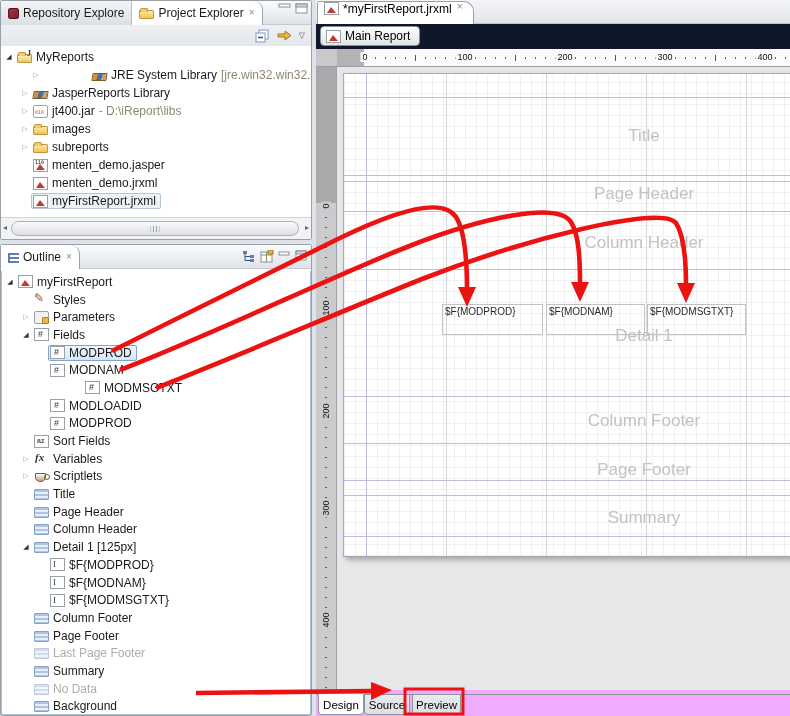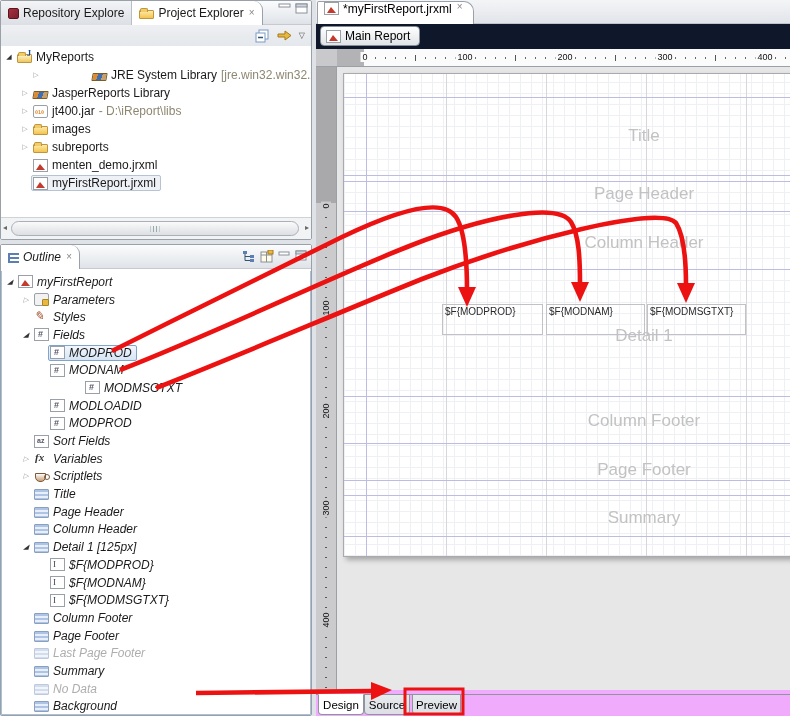--- a/index.html
+++ b/index.html
@@ -4,21 +4,21 @@
 <style>
   * { box-sizing: border-box; margin: 0; padding: 0; }
   html,body { width:790px; height:716px; overflow:hidden;
     font-family:"Liberation Sans", sans-serif; background:#e9ebee; }
   #app { position:absolute; inset:0; }
 
   
   #left { position:absolute; left:0; top:0; width:312px; height:716px; background:#e9ebee; }
   .panel { position:absolute; left:0; right:0; background:#fff; border:1px solid #9aa0a8; border-radius:2px; overflow:hidden; }
   #pe-panel { top:0; height:240px; }
-  #outline-panel { top:244px; bottom:0;font-style:italic; }
+  #outline-panel { top:244px; bottom:0; }
   .sash { position:absolute; left:0; right:0; top:240px; height:4px; background:#dfe2e7; }
 
   .ptabbar { position:absolute; left:0; right:0; top:0; height:24px;
     background:linear-gradient(#fbfcfd,#dfe3e8); border-bottom:1px solid #c6cad0; display:flex; }
   .ptab { display:flex; align-items:center; padding:0 7px; font-size:12px; color:#1a1a1a;
     border-right:1px solid #b9bec5; height:24px; white-space:nowrap; }
   .ptab.active { background:#fff; border-top-right-radius:9px; border-right:1px solid #9aa0a8; }
   .ptab.inactive { background:linear-gradient(#f3f4f6,#dcdfe4); }
   .closex { margin-left:5px; color:#888; font-size:10px; line-height:10px; }
   .winbtns { position:absolute; right:3px; top:2px; display:flex; gap:4px; }
@@ -213,20 +213,27 @@
           <div class="trow" style="padding-left: 18px;">
             <span class="arrow c">▷</span>
             <span class="rowbox">
               <span class="ic ic-folder"></span>
               <span class="lbl">subreports</span>
             </span>
           </div>
           <div class="trow" style="padding-left: 18px;">
             <span class="arrow"></span>
             <span class="rowbox">
+              <span class="ic ic-jasper-file"></span>
+              <span class="lbl">menten_demo.jasper</span>
+            </span>
+          </div>
+          <div class="trow" style="padding-left: 18px;">
+            <span class="arrow"></span>
+            <span class="rowbox">
               <span class="ic ic-jrxml-file"></span>
               <span class="lbl">menten_demo.jrxml</span>
             </span>
           </div>
           <div class="trow" style="padding-left: 18px;">
             <span class="arrow"></span>
             <span class="rowbox sel-secondary">
               <span class="ic ic-jrxml-file"></span>
               <span class="lbl">myFirstReport.jrxml</span>
             </span>
@@ -272,31 +279,31 @@
       </div>
       <div id="outline-tree" class="tree">
           <div class="trow" style="padding-left: 2px;">
             <span class="arrow">◢</span>
             <span class="rowbox">
               <span class="ic ic-jrxml-file"></span>
               <span class="lbl">myFirstReport</span>
             </span>
           </div>
           <div class="trow" style="padding-left: 18px;">
+            <span class="arrow"></span>
+            <span class="rowbox">
+              <span class="ic ic-styles-brush"></span>
+              <span class="lbl">Styles</span>
+            </span>
+          </div>
+          <div class="trow" style="padding-left: 18px;">
             <span class="arrow c">▷</span>
             <span class="rowbox">
               <span class="ic ic-parameters"></span>
               <span class="lbl">Parameters</span>
-            </span>
-          </div>
-          <div class="trow" style="padding-left: 18px;">
-            <span class="arrow"></span>
-            <span class="rowbox">
-              <span class="ic ic-styles-brush"></span>
-              <span class="lbl">Styles</span>
             </span>
           </div>
           <div class="trow" style="padding-left: 18px;">
             <span class="arrow">◢</span>
             <span class="rowbox">
               <span class="ic ic-fields"></span>
               <span class="lbl">Fields</span>
             </span>
           </div>
           <div class="trow" style="padding-left: 34px;">

